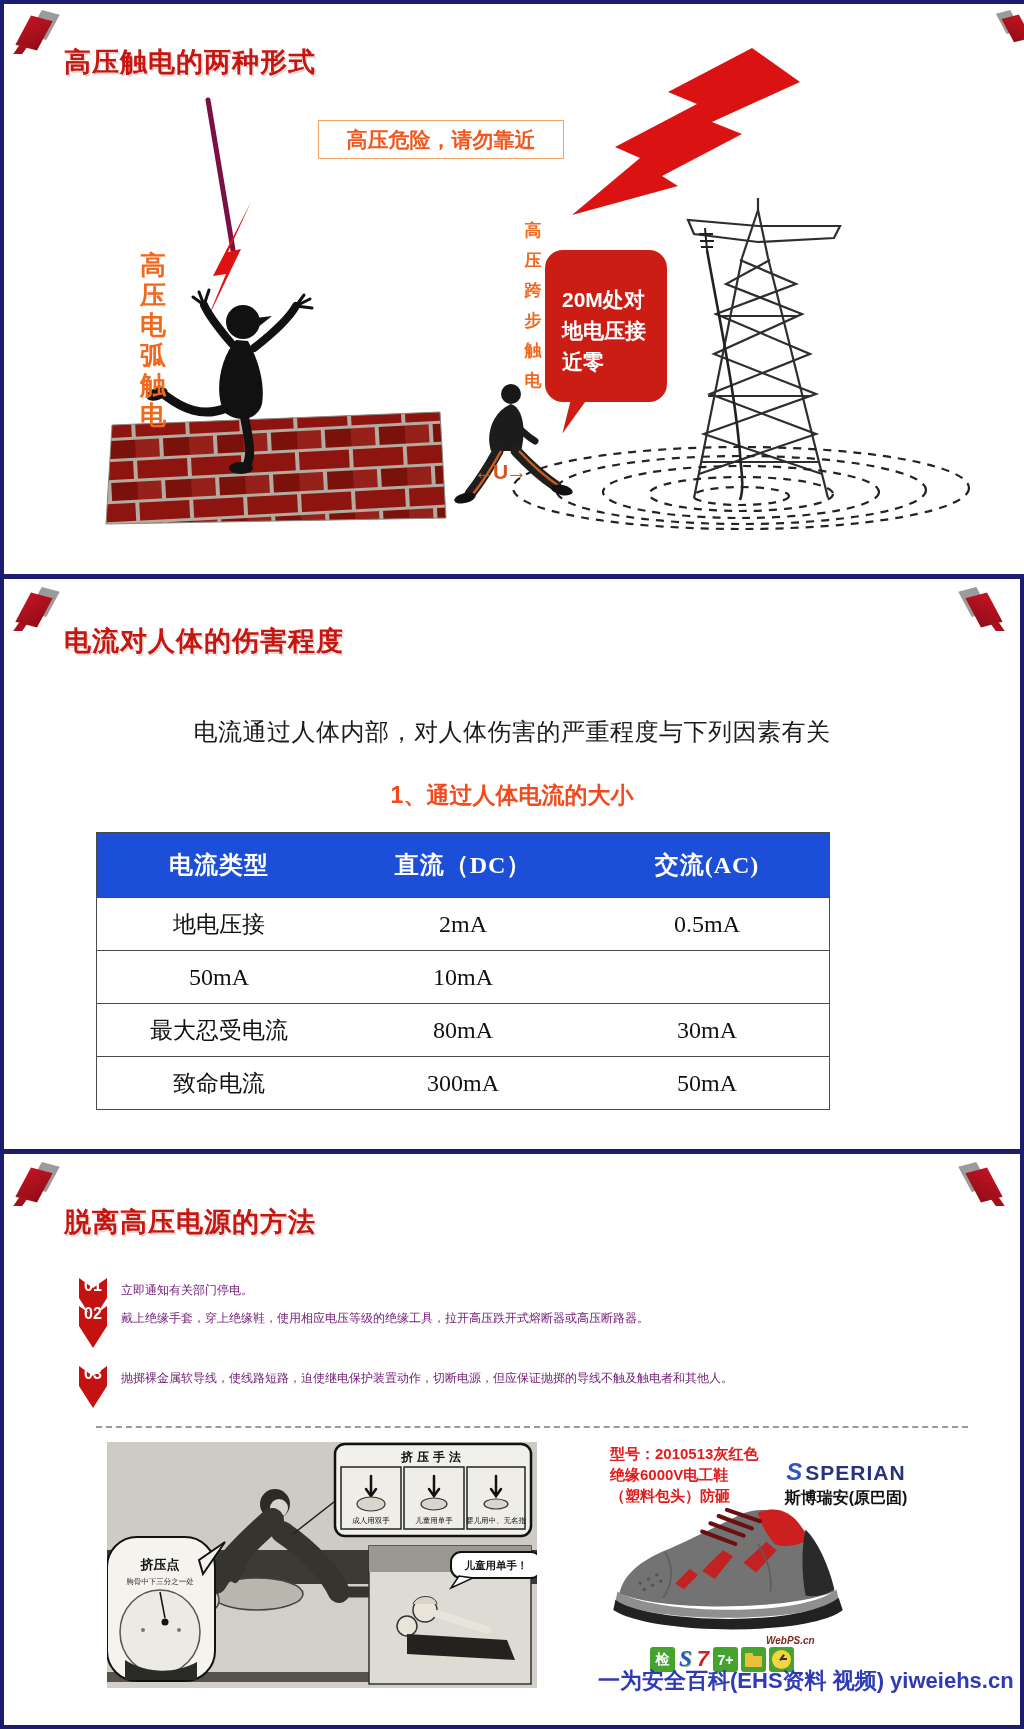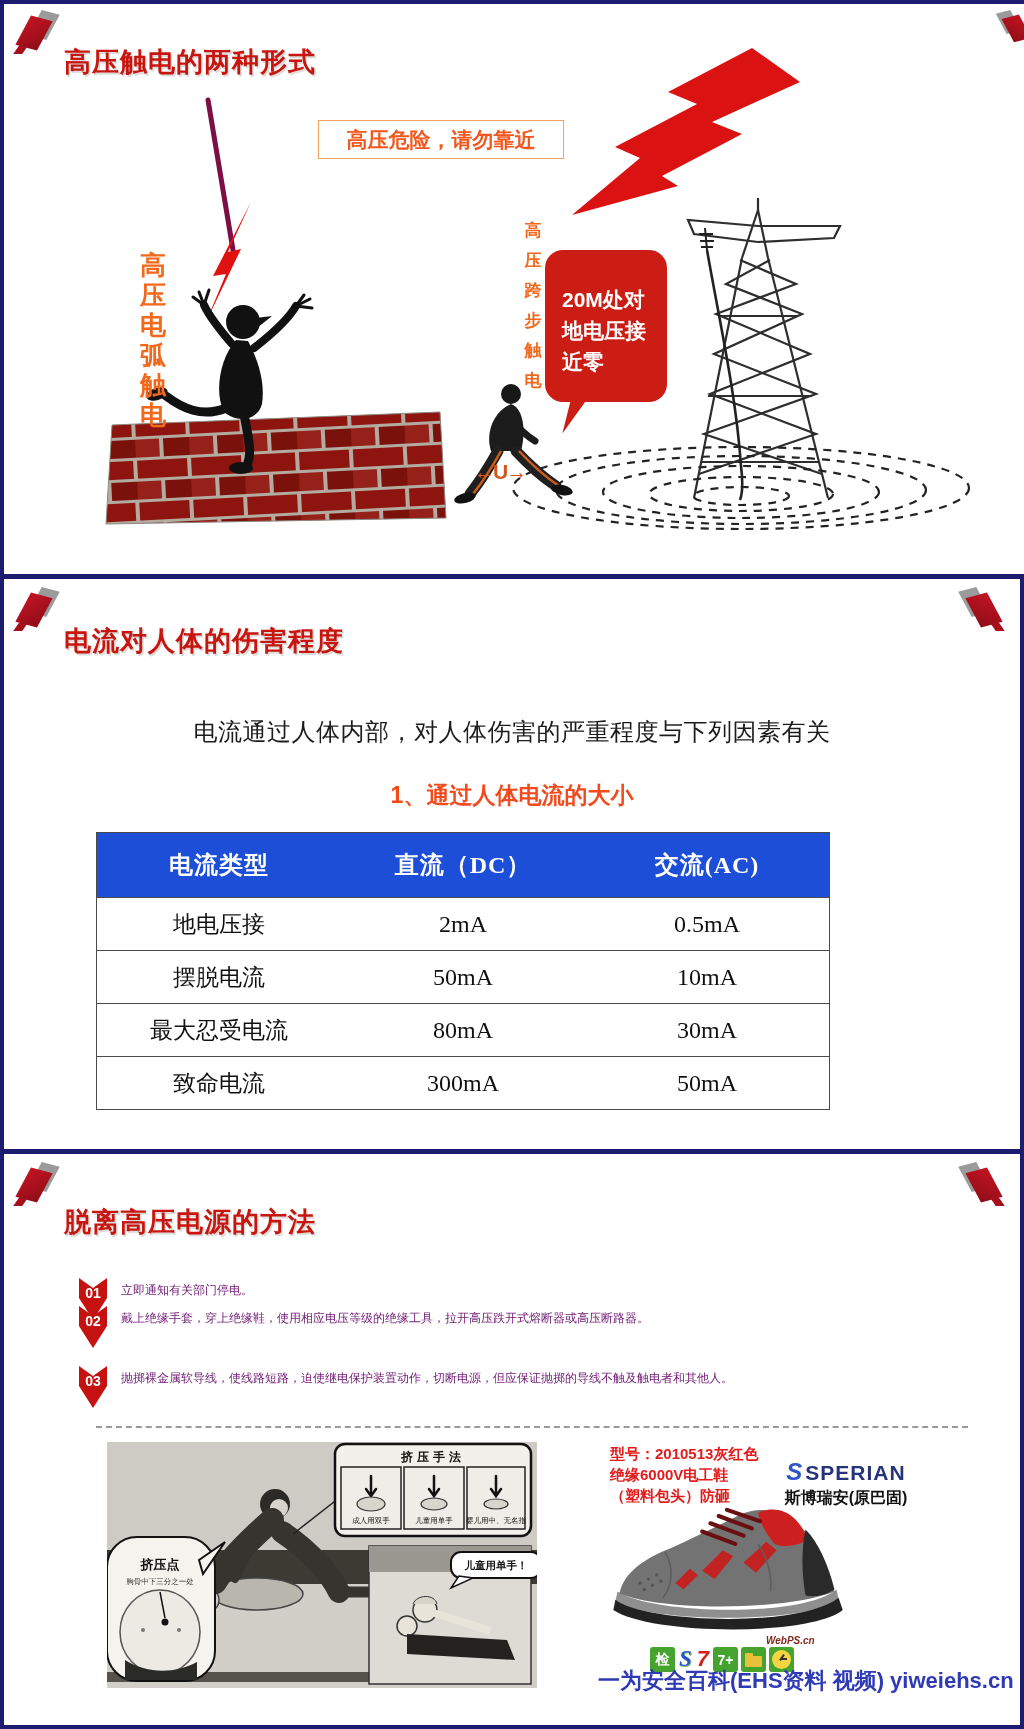--- a/index.html
+++ b/index.html
@@ -47,22 +47,22 @@
   #s2-table .thead div { color:#fff; font-size:24px; display:flex; align-items:center; justify-content:center;
                          font-family:"Liberation Serif", serif; font-weight:bold; letter-spacing:1px; }
   #s2-table .trow { display:grid; grid-template-columns:1fr 1fr 1fr; height:52px; border-top:1px solid #4a4a4a; background:#fff; }
   #s2-table .trow div { display:flex; align-items:center; justify-content:center; color:#111; }
   #s2-table .c-cn  { font-size:23px; }
   #s2-table .c-num { font-size:24px; font-family:"Liberation Serif", serif; }
 
   
   .step { position:absolute; left:74px; display:flex; gap:13px; }
   .step .arrow { flex:0 0 30px; position:relative; }
-  .step .arrow .num { position:absolute; left:0; top:9px; width:30px; text-align:center;
-                      color:#fff; font-size:14px; font-weight:bold; }
+  .step .arrow .num { position:absolute; left:0; top:1px; width:30px; text-align:center;
+                      color:#fff; font-size:16px; font-weight:bold; }
   .step .txt { width:740px; font-size:12px; line-height:29px; color:#701a75; }
   #step1 { top:122px; } #step2 { top:150px; } #step3 { top:210px; }
   .dotline { position:absolute; left:92px; top:272px; width:872px; border-top:2px dashed #9a9a9a; }
 
   .prod-desc { position:absolute; left:606px; top:289px; color:#e31b1b; font-weight:bold;
                font-size:15px; line-height:21px; }
   .brand { position:absolute; left:742px; top:304px; width:200px; text-align:center; }
   .brand .row1 { font-size:21px; font-weight:bold; color:#27347c; letter-spacing:1px; }
   .brand .row1 .slogo { color:#2d54c8; font-style:italic; font-size:24px; margin-right:2px; }
   .brand .row2 { font-size:16px; font-weight:bold; color:#111; margin-top:2px; }
@@ -218,21 +218,20 @@
         <div>电流类型</div>
         <div>直流（DC）</div>
         <div>交流(AC)</div>
       </div>
       <div class="trow">
         <div class="c-cn">地电压接</div>
         <div class="c-num">2mA</div>
         <div class="c-num">0.5mA</div>
       </div>
       <div class="trow">
-        <div class="c-cn">摆脱电流</div>
         <div class="c-num">50mA</div>
         <div class="c-num">10mA</div>
       </div>
       <div class="trow">
         <div class="c-cn">最大忍受电流</div>
         <div class="c-num">80mA</div>
         <div class="c-num">30mA</div>
       </div>
       <div class="trow">
         <div class="c-cn">致命电流</div>

